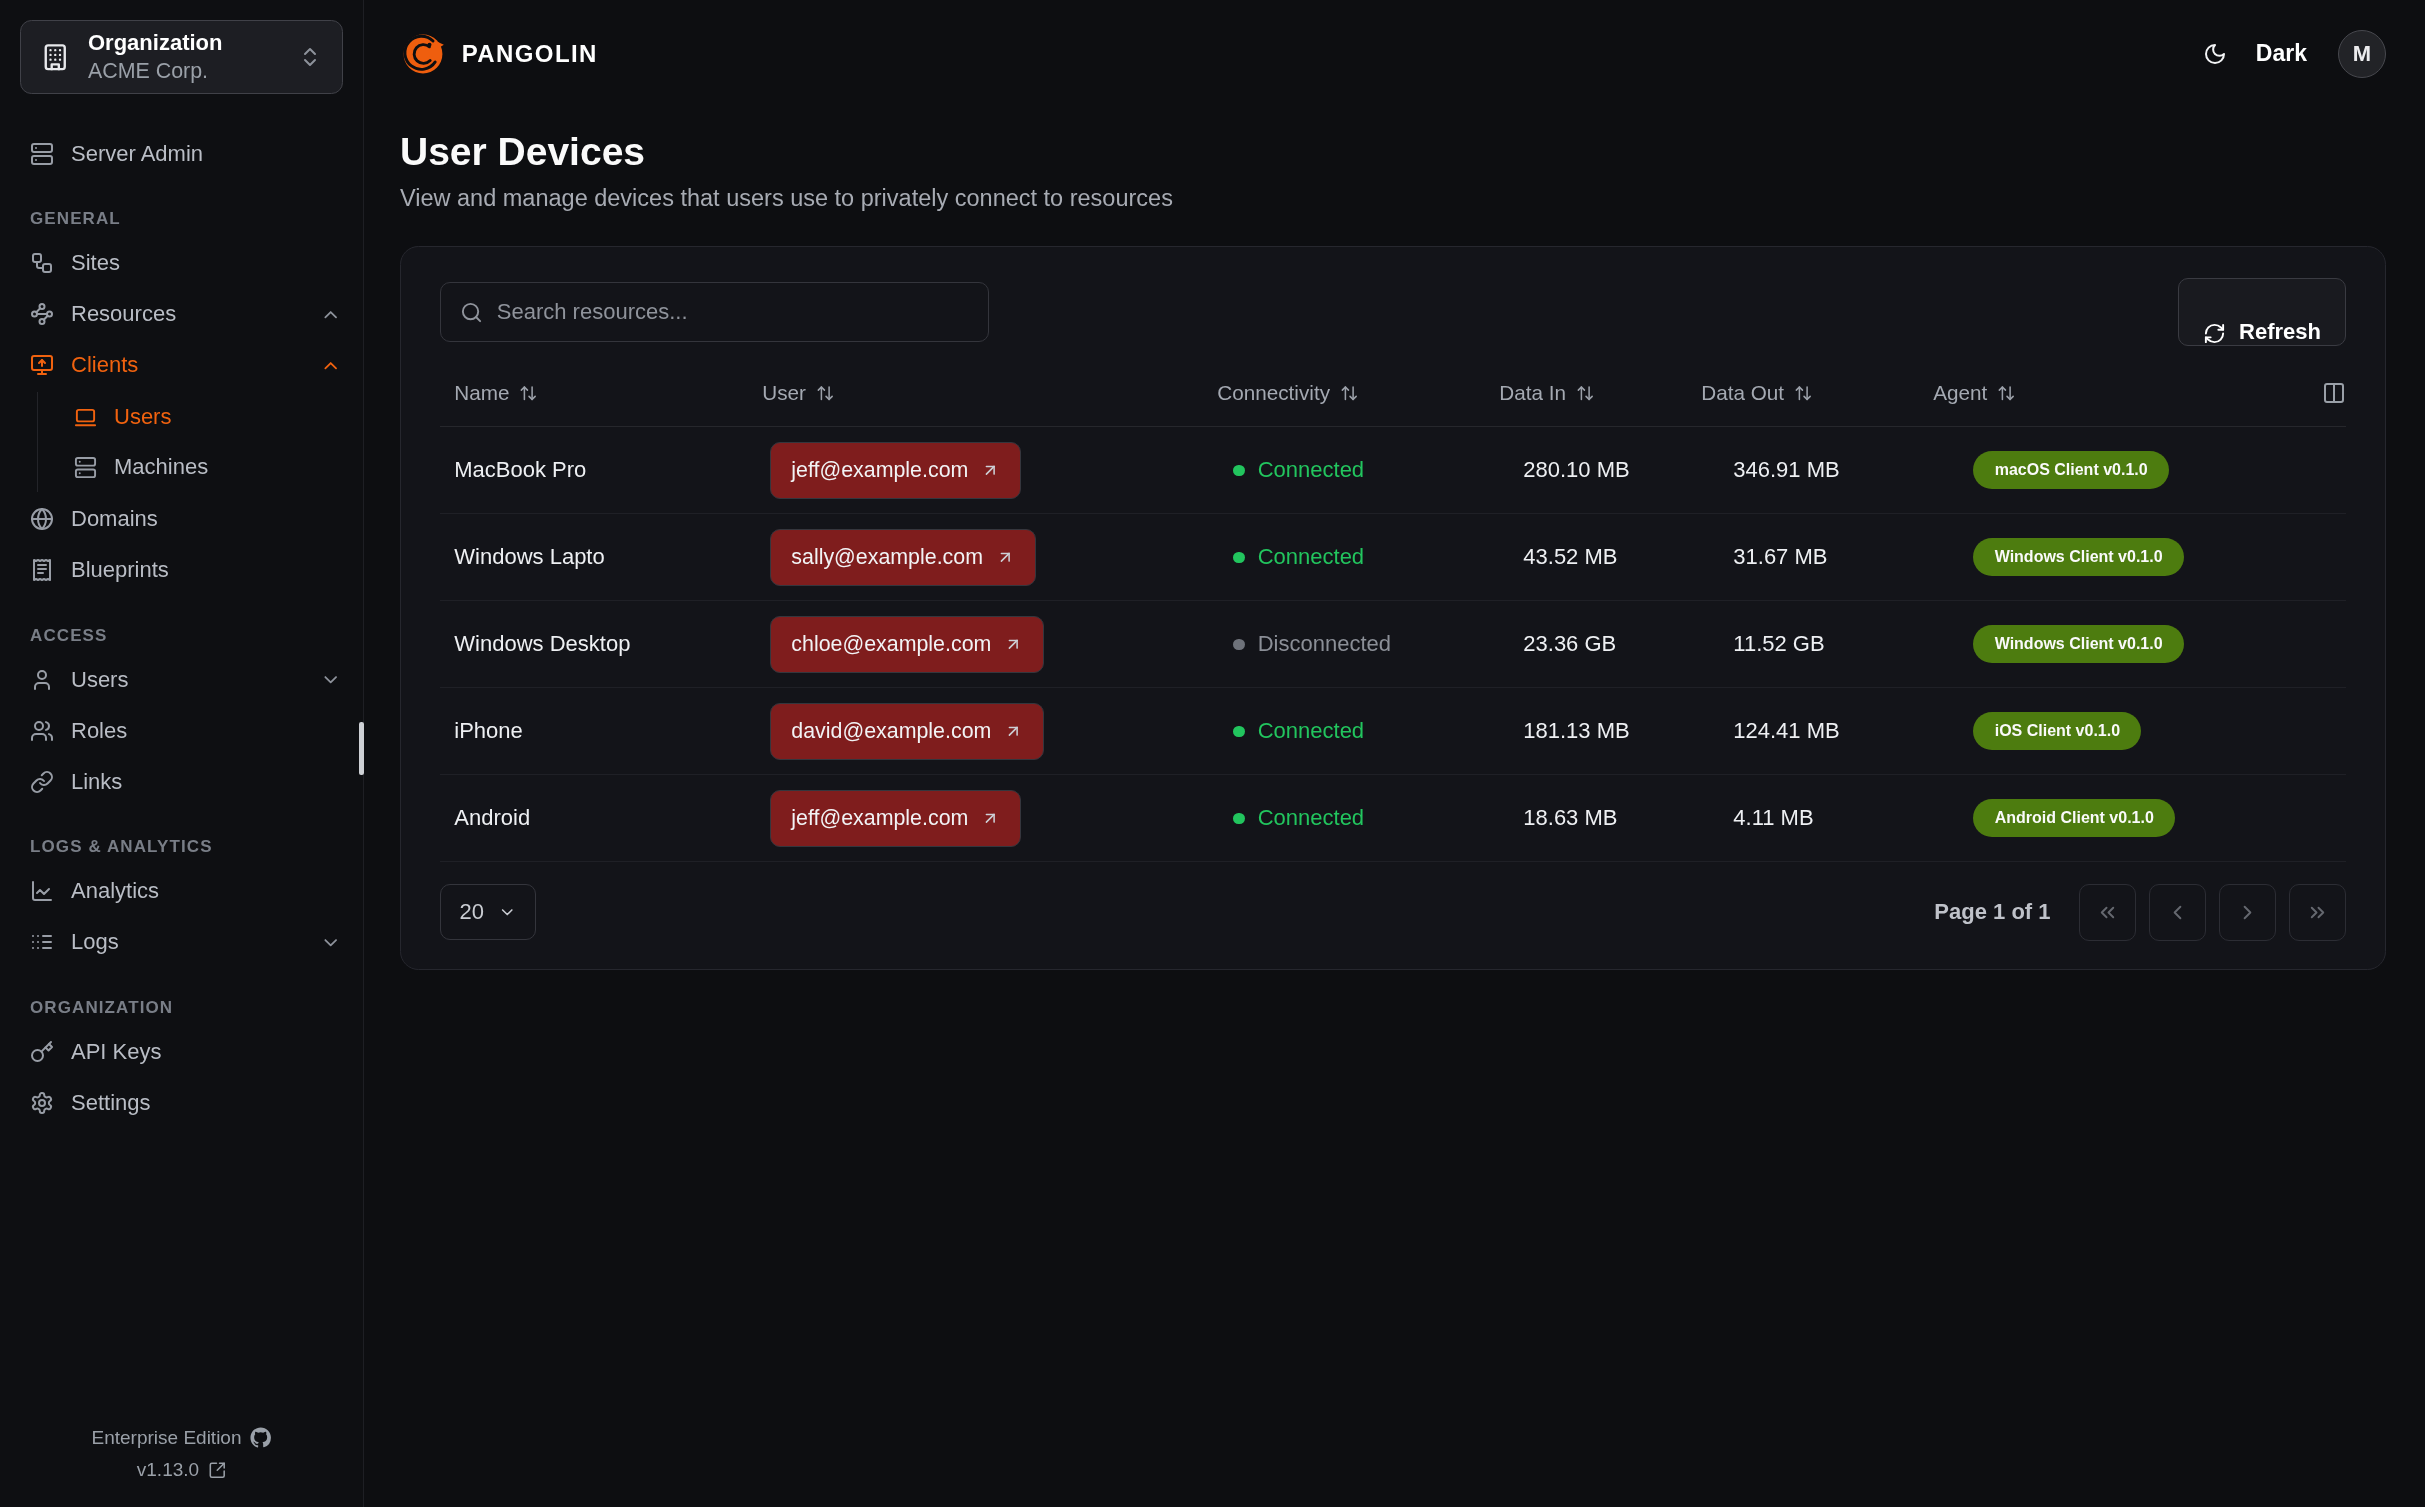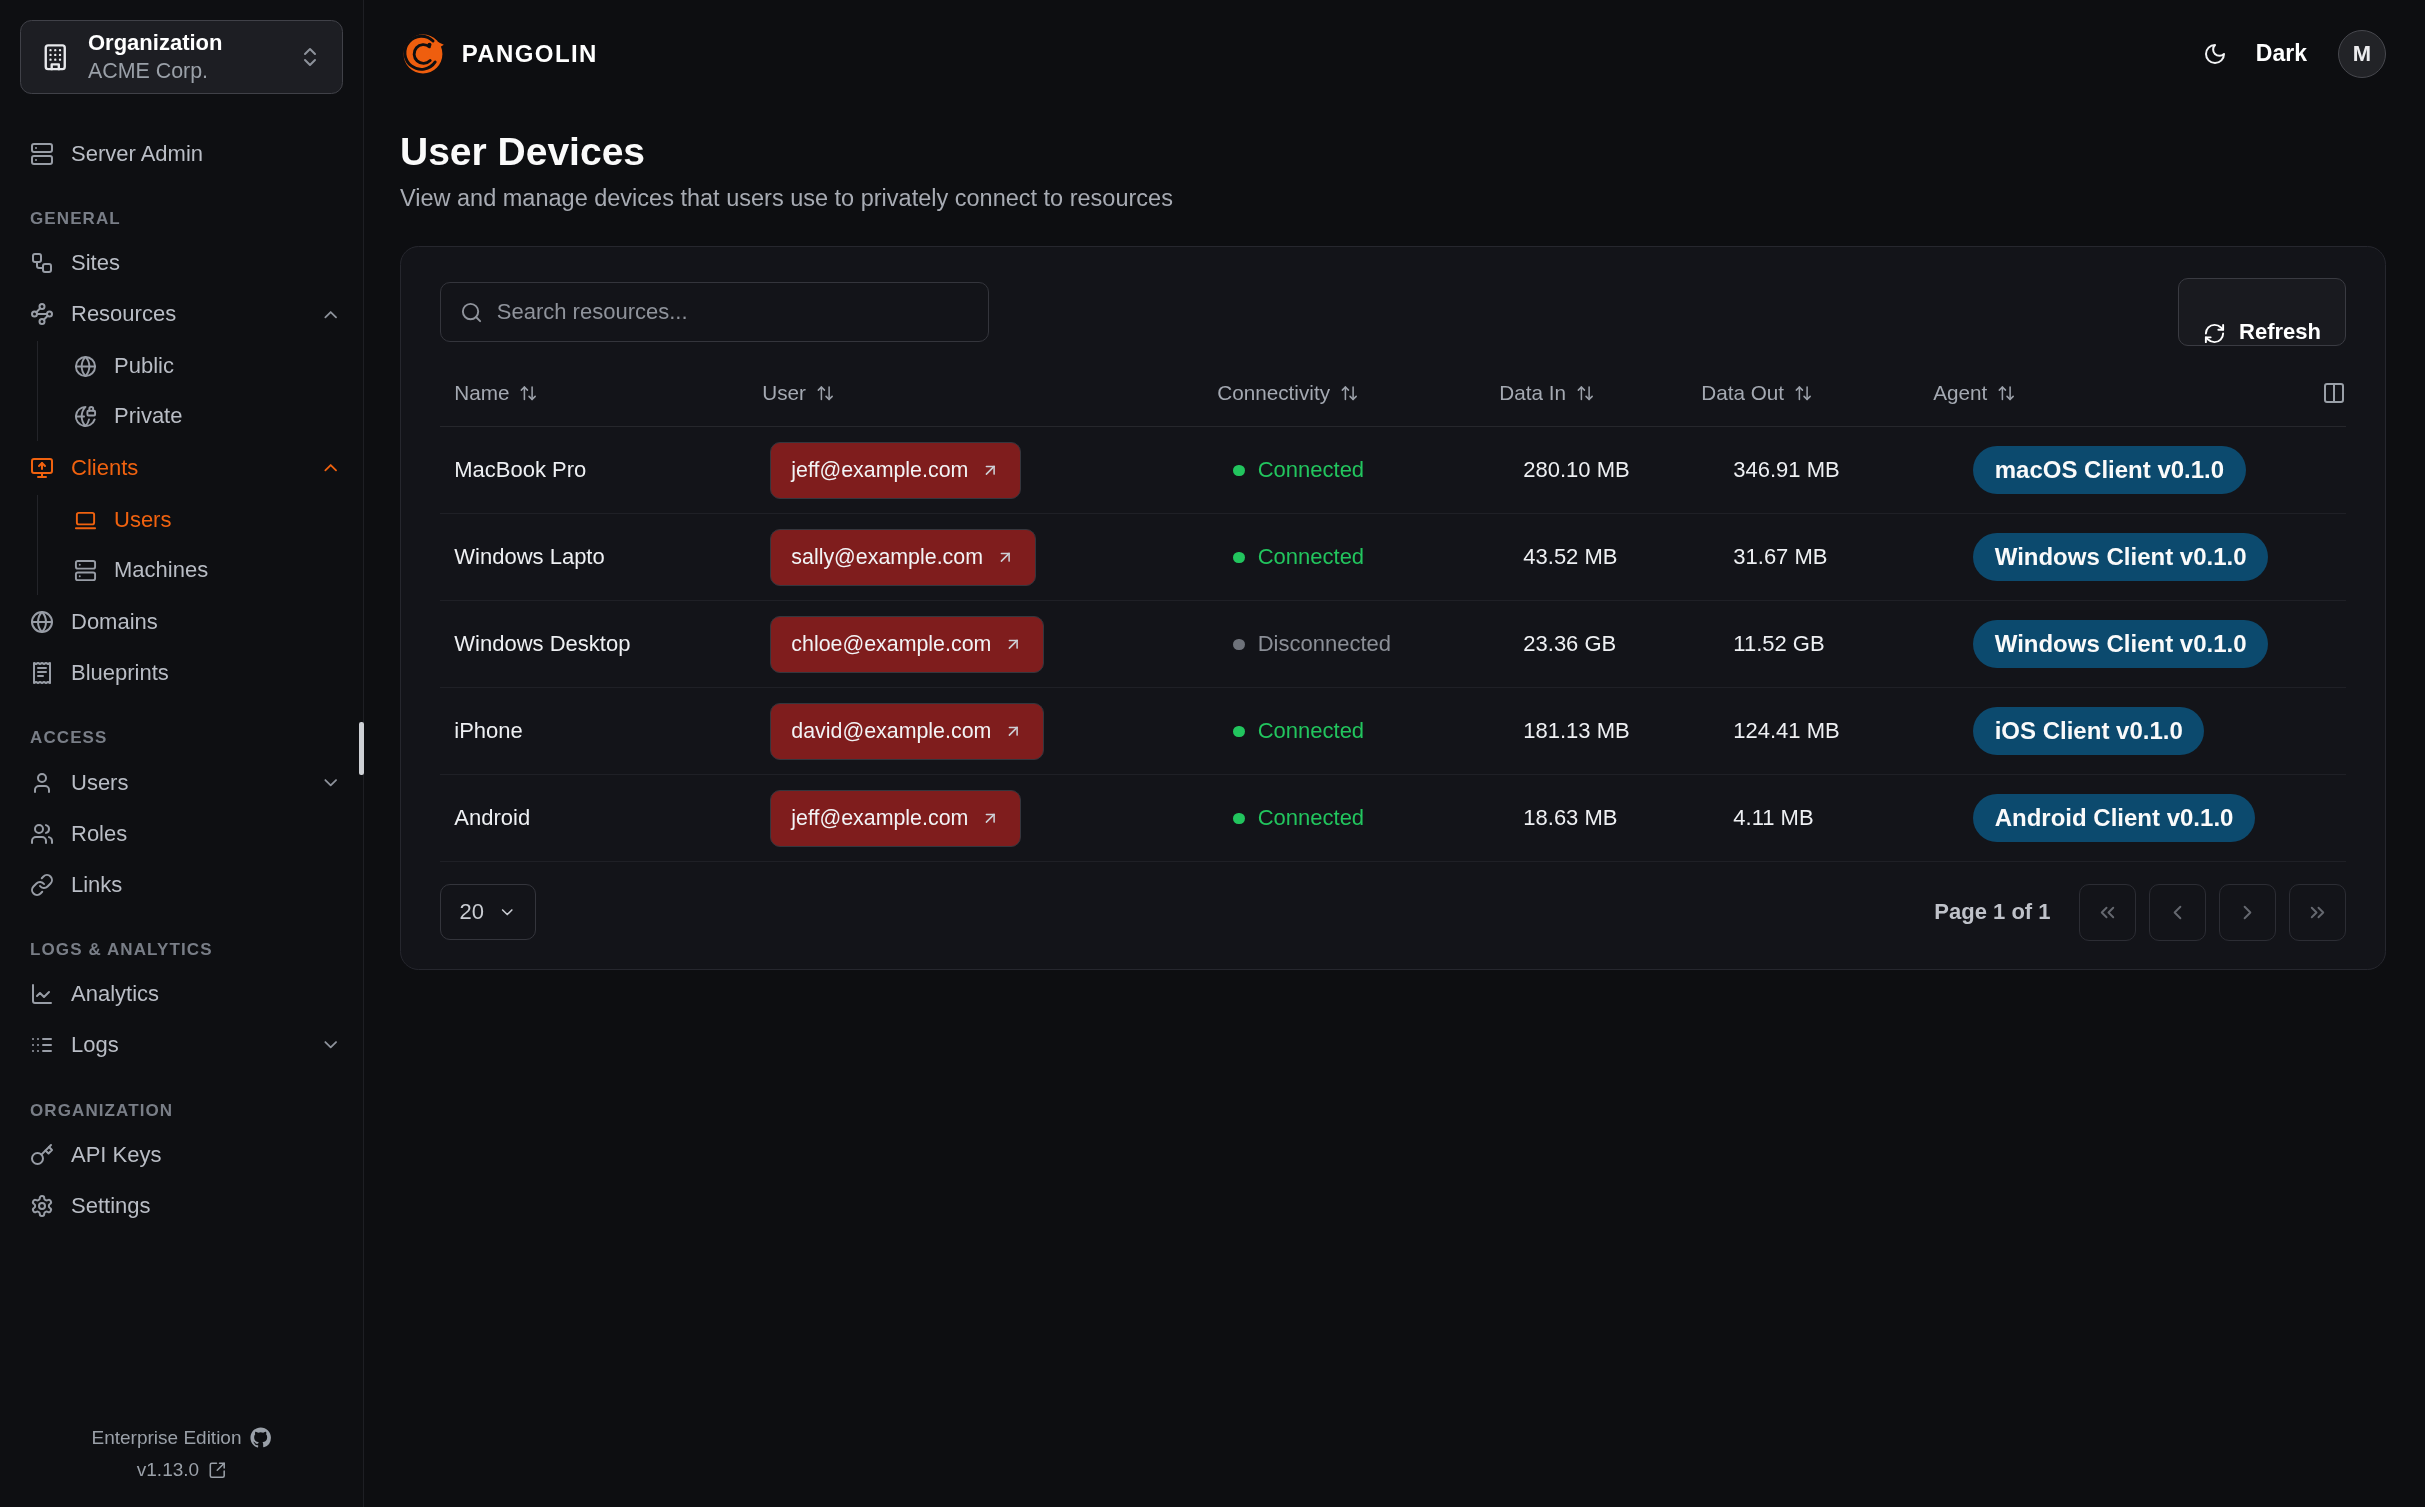--- a/index.html
+++ b/index.html
@@ -141,22 +141,22 @@
     font-size:21.4px;color:#f2f3f5;cursor:pointer;font-family:inherit;
   }
   .user-pill .arrow{color:#cdd0d6;}
   .conn{display:flex;align-items:center;gap:13px;font-size:22px;}
   .conn .dot{width:11.4px;height:11.4px;border-radius:50%;}
   .conn.connected{color:var(--green);}
   .conn.connected .dot{background:var(--green);}
   .conn.disconnected{color:#8b8f97;}
   .conn.disconnected .dot{background:#6e727a;}
   .agent-badge{
-    display:inline-block;background:#0c4a6e;border-radius:712px;
-    padding:10px 21.4px;font-size:24px;font-weight:700;color:#fafafa;white-space:nowrap;
+    display:inline-block;background:#4d7c0f;border-radius:712px;
+    padding:10px 21.4px;font-size:16px;font-weight:700;color:#fafafa;white-space:nowrap;
   }
 
   .card-footer{margin-top:21.4px;display:flex;align-items:center;justify-content:space-between;}
   .page-size{
     display:flex;align-items:center;gap:14.3px;
     height:56px;padding:0 18.5px;
     border:1.4px solid #34353c;border-radius:10px;background:transparent;
     font-size:22px;color:#c9ccd2;cursor:pointer;font-family:inherit;
   }
   .pager{display:flex;align-items:center;gap:28.5px;}
@@ -231,43 +231,20 @@
             <path d="m13.8 17.7 3.9-3.9"></path>
             <circle cx="12" cy="19.5" r="2.5"></circle>
           </svg>
         </span>
       <span class="nlabel">Resources</span>
       <span class="caret">
           <svg class="ic" width="21.4" height="21.4" viewBox="0 0 24 24">
             <path d="m18 15-6-6-6 6"></path>
           </svg>
         </span>
-    </div>
-    <div class="subnav">
-      <div class="nav-item">
-        <span class="nicon">
-            <svg class="ic" width="23" height="23" viewBox="0 0 24 24">
-              <circle cx="12" cy="12" r="10"></circle>
-              <path d="M12 2a14.5 14.5 0 0 0 0 20 14.5 14.5 0 0 0 0-20"></path>
-              <path d="M2 12h20"></path>
-            </svg>
-          </span>
-        <span class="nlabel">Public</span>
-      </div>
-      <div class="nav-item">
-        <span class="nicon">
-            <svg class="ic" width="23" height="23" viewBox="0 0 24 24">
-              <path d="M15.686 15A14.5 14.5 0 0 1 12 22a14.5 14.5 0 0 1 0-20 10 10 0 1 0 9.542 13"></path>
-              <path d="M2 12h8.5"></path>
-              <path d="M20 6V4a2 2 0 1 0-4 0v2"></path>
-              <rect width="8" height="5" x="14" y="6" rx="1"></rect>
-            </svg>
-          </span>
-        <span class="nlabel">Private</span>
-      </div>
     </div>
 
     <div class="nav-item active">
       <span class="nicon">
           <svg class="ic" width="24" height="24" viewBox="0 0 24 24">
             <path d="m9 10 3-3 3 3"></path>
             <path d="M12 13V7"></path>
             <rect width="20" height="14" x="2" y="3" rx="2"></rect>
             <path d="M12 17v4"></path>
             <path d="M8 21h8"></path>

